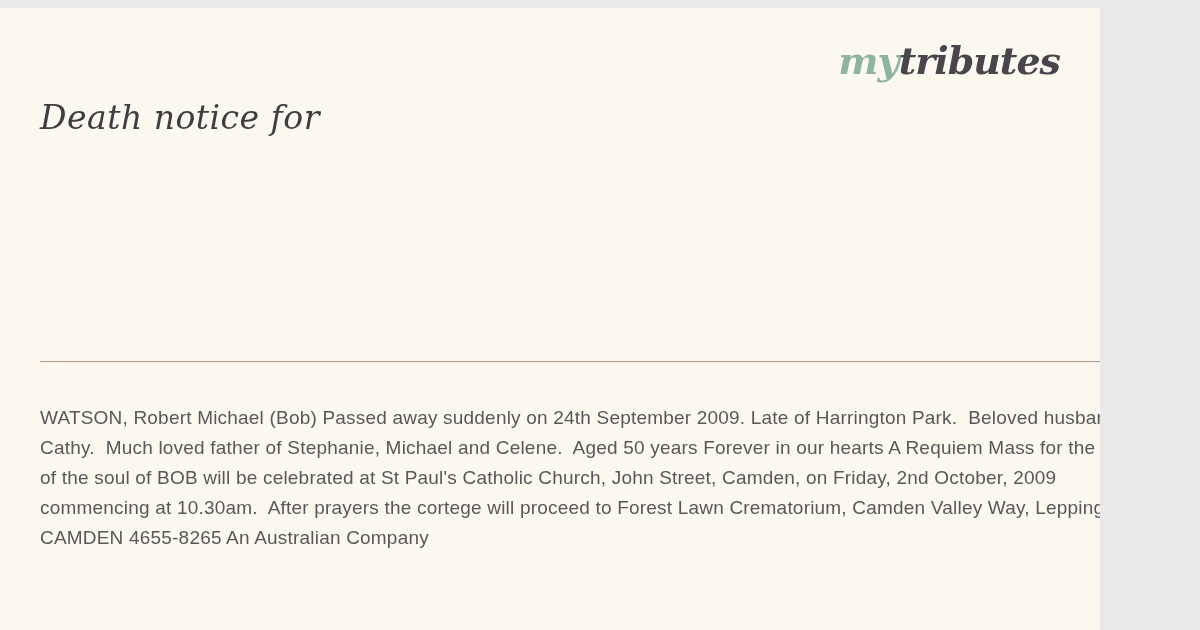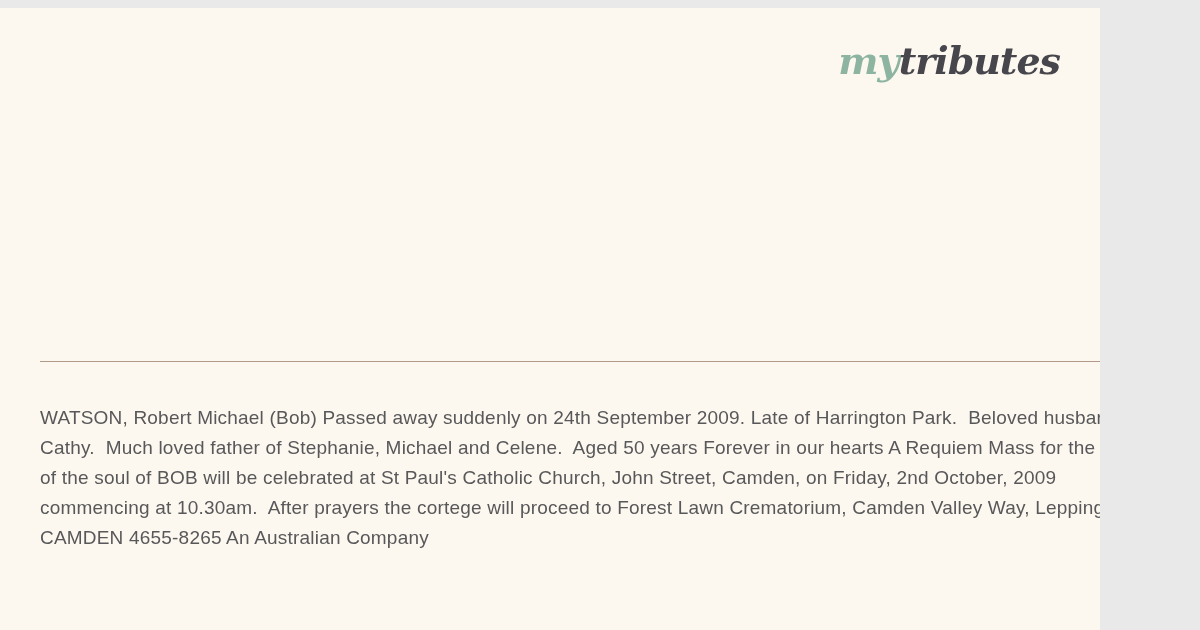--- a/index.html
+++ b/index.html
@@ -79,19 +79,20 @@
 </style>
 </head>
 <body>
 
 <div class="card">
 
   <div class="logo">
     <span class="logo-my">my</span><span class="logo-trib">tributes</span>
   </div>
 
+  <div class="kicker">Death notice for</div>
 
 
   <hr class="divider">
 
   <p class="body-text">WATSON, Robert Michael (Bob) Passed away suddenly on 24th September 2009. Late of Harrington Park.  Beloved husband of Cathy.  Much loved father of Stephanie, Michael and Celene.  Aged 50 years Forever in our hearts A Requiem Mass for the repose of the soul of BOB will be celebrated at St Paul's Catholic Church, John Street, Camden, on Friday, 2nd October, 2009 commencing at 10.30am.  After prayers the cortege will proceed to Forest Lawn Crematorium, Camden Valley Way, Leppington.  CAMDEN 4655-8265 An Australian Company</p>
 
 </div>
 
 </body></html>

